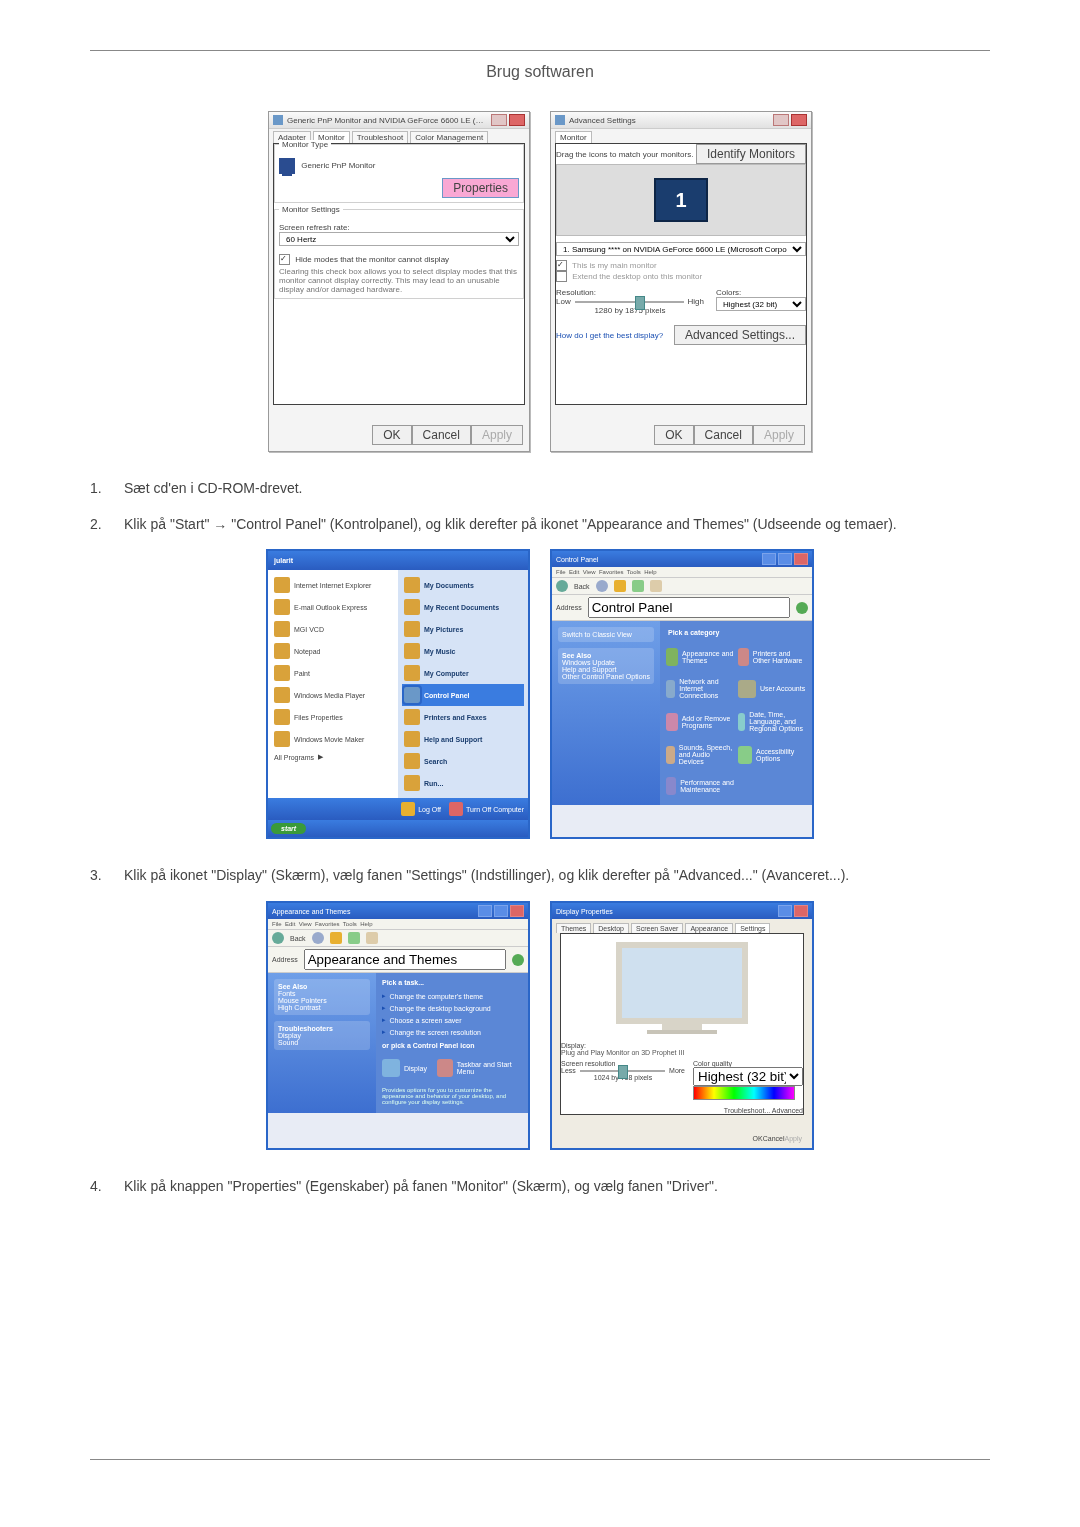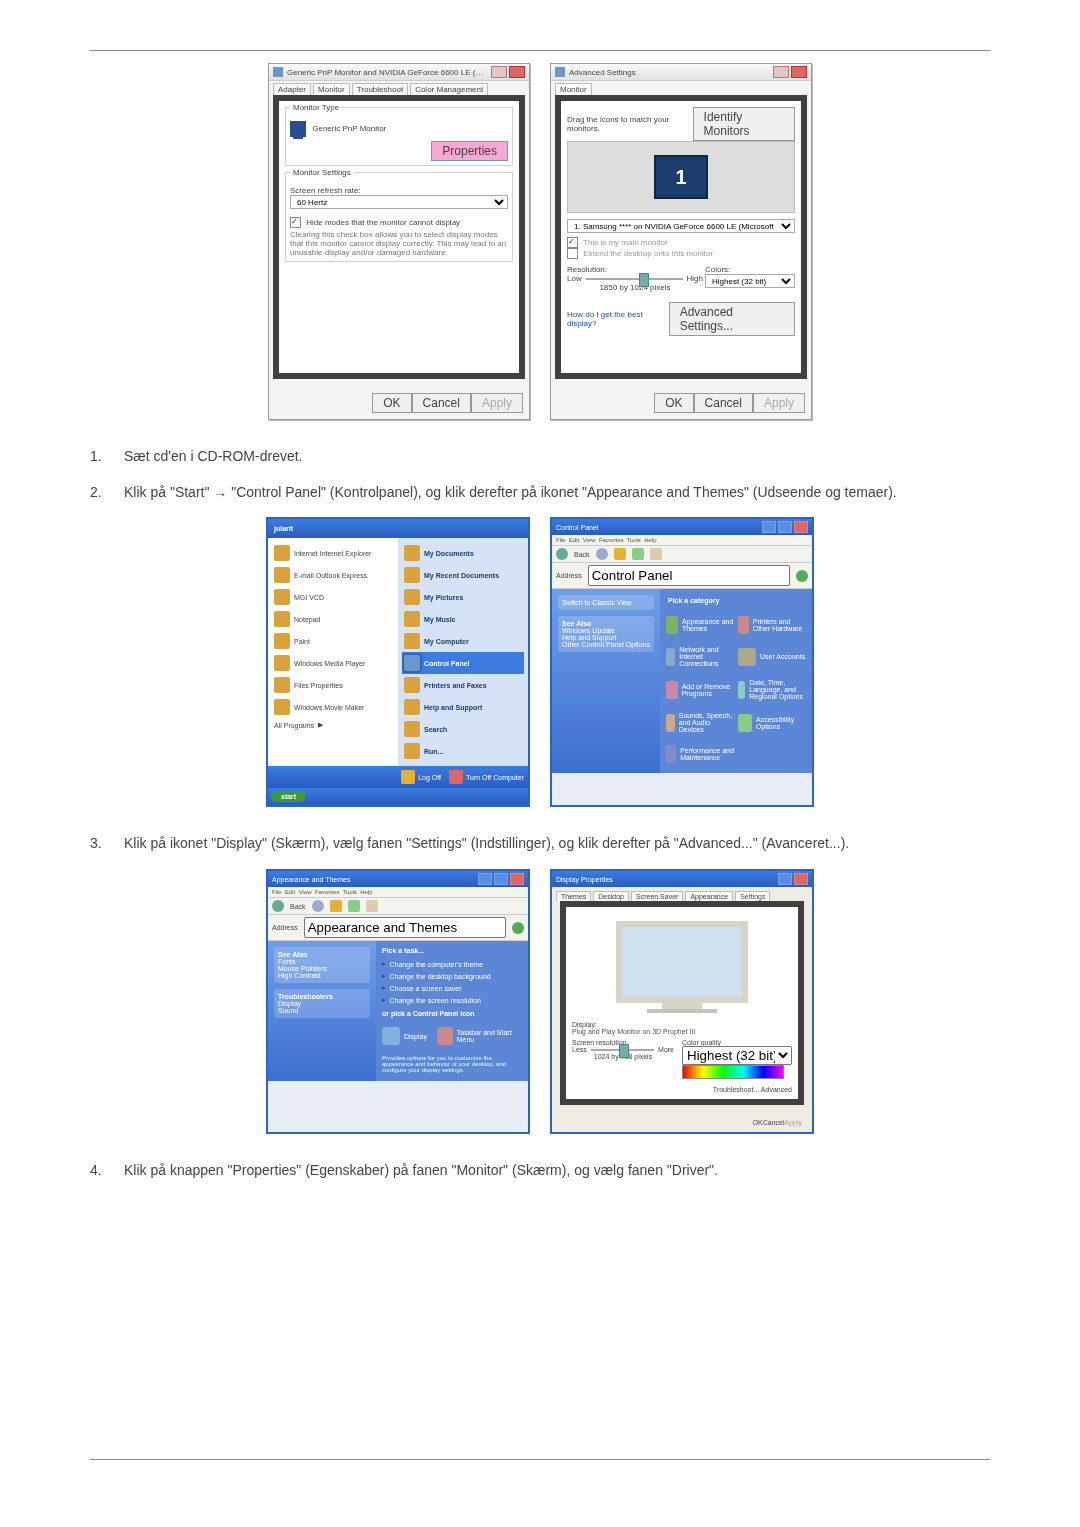--- a/index.html
+++ b/index.html
@@ -54,21 +54,21 @@
   .dlg .titlebar .wicon {
     width: 10px; height: 10px; background: #6a98c8; display:inline-block;
   }
   .dlg .titlebar .ttxt { flex:1; white-space:nowrap; overflow:hidden; text-overflow:ellipsis;}
   .dlg .titlebar .winbtns { display:flex; gap:2px;}
   .dlg .titlebar .winbtn { width:14px;height:10px;background:#e1c6c6;border:1px solid #b77;}
   .dlg .titlebar .winbtn.close{ background:#d66; border-color:#a33;}
   .tabs { display:flex; gap:2px; padding:2px 4px 0 4px; }
   .tab { padding:1px 4px; border:1px solid #bbb; border-bottom:none; background:#f7f7f7;}
   .tab.active{ background:#fff;}
-  .tabbody { background:#fff; margin:0 4px 8px 4px; border:6px solid #404040; padding:6px; min-height:260px; position:relative;}
+  .tabbody { background:#fff; margin:0 4px 14px 4px; border:1px solid #404040; min-height:260px; position:relative;}
   .grp { border:1px solid #d0d0d0; padding:4px; margin-bottom:6px;}
   .grp .gt { position:relative; top:-9px; background:#fff; padding:0 3px; display:inline-block;}
   .monicon{ width:16px;height:16px;background:#2a4c90; display:inline-block; vertical-align:middle; margin-right:4px;}
   .monicon::after{content:""; display:block; width:10px;height:2px;background:#2a4c90;margin:16px auto 0;}
   .dlg input[type=text], .dlg select{ font-size:8px; padding:0 2px; height:14px; border:1px solid #aaa; background:#fff;}
   .dlg .btn { display:inline-block; padding:2px 10px; border:1px solid #999; background:#f0f0f0; font-size:12px;}
   .btnrow{ display:flex; justify-content:flex-end; padding:6px;}
   .dlg a{ color:#1a4fb2; text-decoration:none;}
   .checkbox{ width:9px;height:9px;border:1px solid #888;display:inline-block;vertical-align:middle;margin-right:3px;background:#fff;}
   .checkbox.on::after{content:"✓"; font-size:8px; line-height:8px; display:block; color:#222;}
@@ -125,20 +125,21 @@
   .colorbox{ display:inline-block; width:100px; height:12px; background:linear-gradient(90deg, #f00,#ff0,#0f0,#0ff,#00f,#f0f); border:1px solid #888;}
 
   .bottom-rule{ position:absolute; left:90px; right:90px; bottom:60px; border:none; border-top:1px solid #888;}
 </style>
 </head>
 <body>
 
 <div class="page">
 
   <hr class="hr">
+  <div class="page-title">Brug softwaren</div>
 
   <div class="figrow">
 
     <div class="dlg">
       <div class="titlebar">
         <span class="wicon"></span>
         <span class="ttxt">Generic PnP Monitor and NVIDIA GeForce 6600 LE (Microsoft Co...</span>
         <span class="winbtns">
           <span class="winbtn"></span>
           <span class="winbtn close"></span>
@@ -205,31 +206,31 @@
           <option>1. Samsung **** on NVIDIA GeForce 6600 LE (Microsoft Corpo</option>
         </select>
         <div style="margin-top:4px;">
           <span class="checkbox on"></span>
           <span style="color:#999;">This is my main monitor</span>
         </div>
         <div>
           <span class="checkbox"></span>
           <span style="color:#999;">Extend the desktop onto this monitor</span>
         </div>
-        <div style="display:flex; gap:2px; margin-top:6px;">
+        <div style="display:flex; gap:12px; margin-top:6px;">
           <div style="flex:1;">
             <div>Resolution:</div>
             <div class="slider">
               <span>Low</span>
               <div class="track">
                   <div class="thumb"></div>
                 </div>
               <span>High</span>
             </div>
-            <div style="text-align:center;">1850 by 1024 pixels</div>
+            <div style="text-align:center;">1280 by 1875 pixels</div>
           </div>
           <div style="width:90px;">
             <div>Colors:</div>
             <select style="width:100%;">
               <option>Highest (32 bit)</option>
             </select>
           </div>
         </div>
         <div style="display:flex; justify-content:space-between; align-items:center; margin-top:10px;">
           <a href="#" class="helplink">How do I get the best display?</a>

